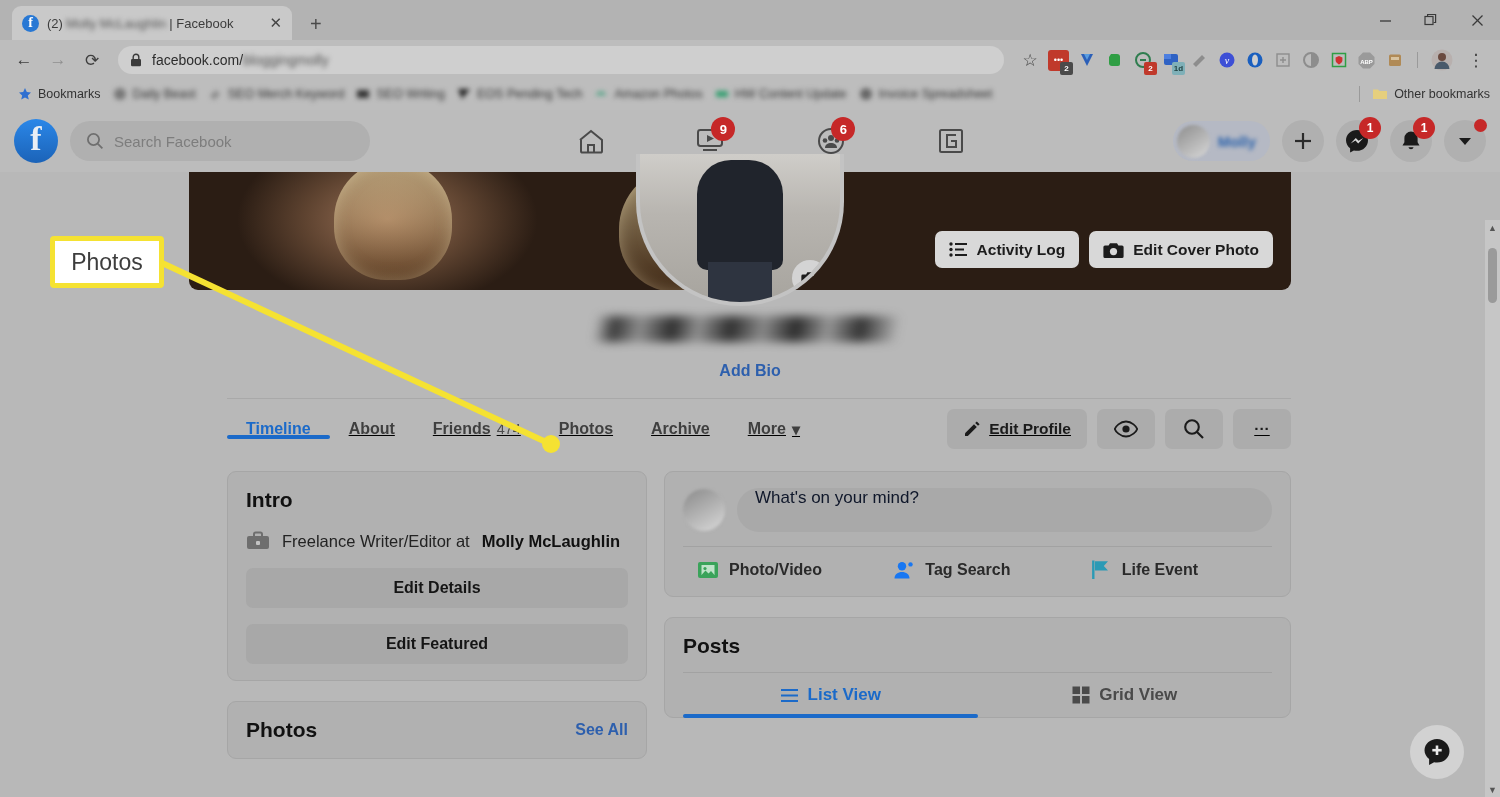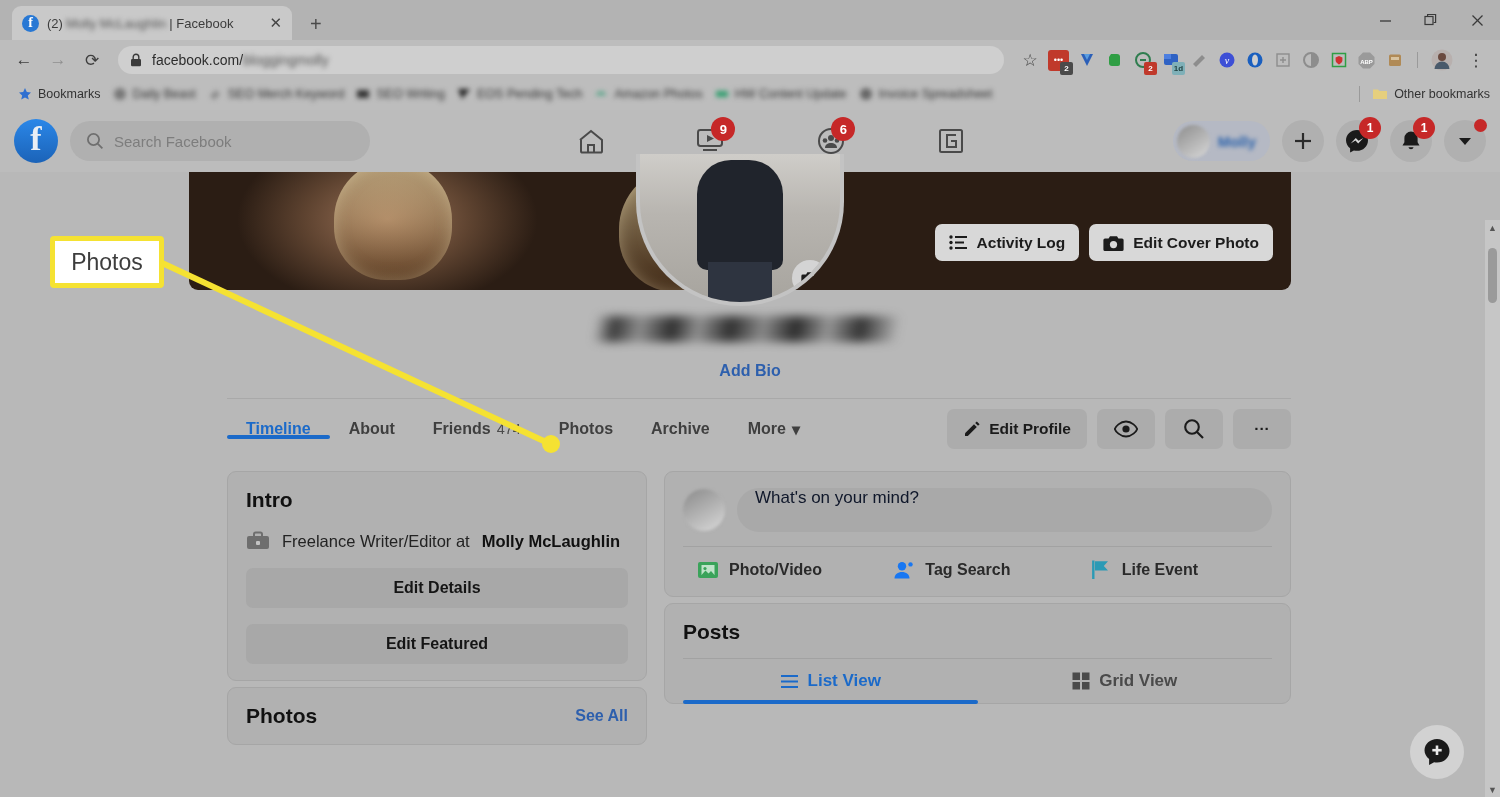--- a/index.html
+++ b/index.html
@@ -121,21 +121,21 @@
       radial-gradient(ellipse 150px 90px at 18% 40%, #9b7258 0%, #5e4330 55%, #2b1d14 100%),
       radial-gradient(ellipse 140px 110px at 46% 45%, #e2bb6a 0%, #a3742c 40%, #3a2512 100%),
       radial-gradient(ellipse 150px 110px at 74% 50%, #d6a94e 0%, #8a5d20 45%, #30200f 100%),
       #241810;
   }
   .cover-glass {
     position: absolute; border-radius: 50% 50% 44% 44%;
     background: linear-gradient(180deg, rgba(255,235,180,.55), rgba(120,70,20,.25));
     box-shadow: inset 0 0 16px rgba(255,240,200,.35);
   }
-  .cover-btns { position: absolute; right: 18px; top: 52px; display: flex; gap: 10px; }
+  .cover-btns { position: absolute; right: 18px; top: 59px; display: flex; gap: 10px; }
   .cover-btn {
     height: 37px; background: #d8d8d8; border-radius: 7px; display: flex;
     align-items: center; gap: 9px; padding: 0 14px; font-size: 15.5px;
     font-weight: bold; color: #1c1c1c;
   }
   .pfp {
     position: absolute; left: 636px; top: -18px; width: 208px; height: 152px;
     border-radius: 0 0 104px 104px; overflow: hidden;
     border: 4px solid #c3c3c3; border-top: none;
     background: linear-gradient(180deg,#cfcdc9 0%,#b8b5b0 40%,#a7a49e 100%);
@@ -149,42 +149,42 @@
     position: absolute; right: 12px; bottom: 6px; width: 36px; height: 36px;
     border-radius: 50%; background: #d4d4d4; display: flex; align-items: center; justify-content: center;
   }
 
   .fb-name { height: 44px; display: flex; align-items: center; justify-content: center; }
   .fb-name-blur { width: 320px; height: 26px; filter: blur(5px);
     background: linear-gradient(100deg, transparent 2%, #3a3a3a 8%, #8d8d8d 16%, #2f2f2f 26%, #909090 34%, #303030 44%, #8a8a8a 54%, #2c2c2c 64%, #969696 74%, #333 84%, transparent 96%);
     border-radius: 4px; }
   .add-bio { text-align: center; font-size: 16px; color: #2d5fad; font-weight: bold; margin-top: 11px; }
 
-  .tabs-wrap { margin: 18px 209px 0 227px; border-top: 1px solid #a9a9a9; display: flex; align-items: center; height: 61px; }
+  .tabs-wrap { margin: 18px 209px 0 227px; border-top: 1px solid #a9a9a9; display: flex; align-items: center; height: 61px; text-decoration: underline; }
   .ptabs { display: flex; align-items: stretch; flex: 1; }
   .ptab {
     padding: 0 19px; display: flex; align-items: center; gap: 6px;
     font-size: 16px; font-weight: bold; color: #3f3f3f; position: relative;
   }
   .ptab.active { color: #1b6ac9; }
   .ptab.active::after { content:''; position: absolute; left: 0; right: 0; bottom: 0; height: 4px; background: #1b6ac9; border-radius: 2px; }
   .ptab .cnt { font-weight: normal; font-size: 14.5px; color: #4b4b4b; }
   .ptab-actions { display: flex; gap: 10px; align-items: center; }
   .act-btn {
     height: 40px; background: #acacac; border-radius: 7px; display: flex;
     align-items: center; justify-content: center; gap: 8px; padding: 0 16px;
     font-size: 15.5px; font-weight: bold; color: #1b1b1b;
   }
   .act-btn.sq { width: 58px; padding: 0; }
 
   
   .content { display: flex; gap: 17px; margin: 12px 209px 0 227px; }
   .col-left { width: 420px; }
   .col-right { flex: 1; }
-  .card { background: #b1b1b1; border: 1px solid #a6a6a6; border-radius: 9px; padding: 16px 18px; margin-bottom: 6px; }
+  .card { background: #b1b1b1; border: 1px solid #a6a6a6; border-radius: 9px; padding: 16px 18px; margin-bottom: 20px; }
   .card-title { font-size: 21px; font-weight: bold; color: #111; }
   .intro-line { display: flex; align-items: center; gap: 12px; margin-top: 18px; font-size: 16.5px; color: #232323; }
   .intro-line b { color: #111; }
   .wide-btn {
     height: 40px; background: #a8a8a8; border-radius: 7px; display: flex;
     align-items: center; justify-content: center; font-size: 16px;
     font-weight: bold; color: #151515; margin-top: 16px;
   }
   .card-head-row { display: flex; align-items: center; justify-content: space-between; }
   .see-all { font-size: 16px; color: #2d5fad; font-weight: bold; }

